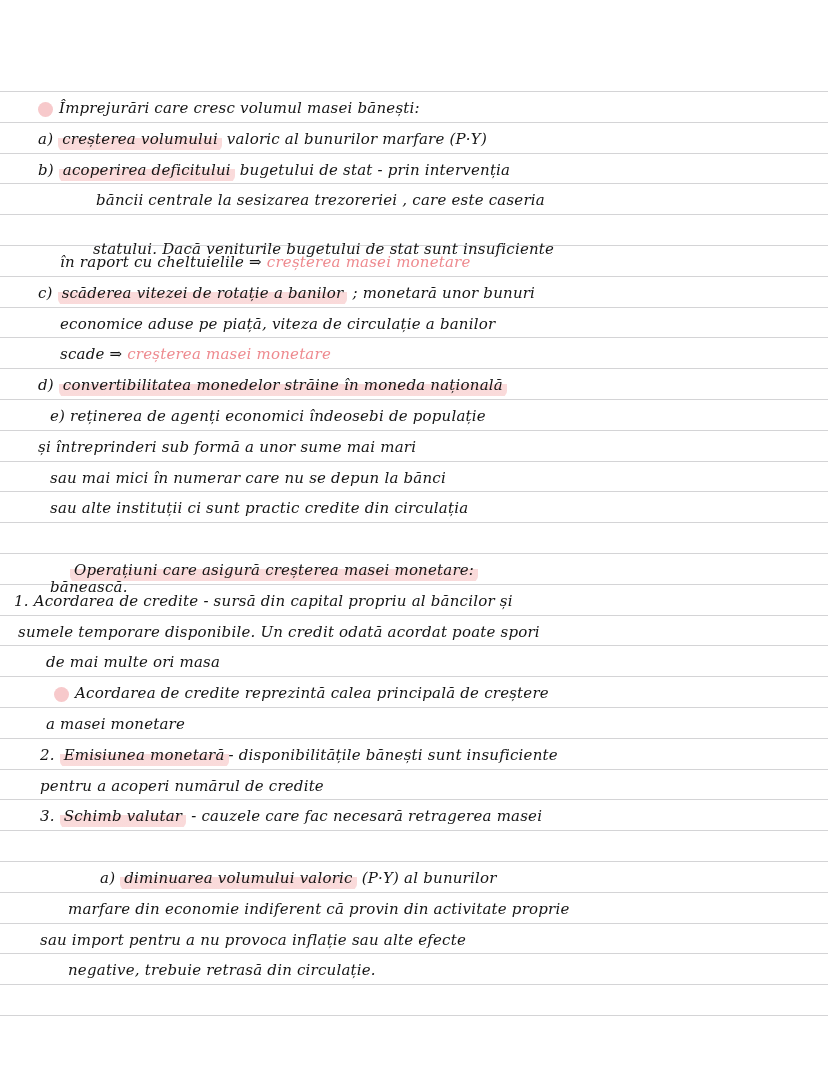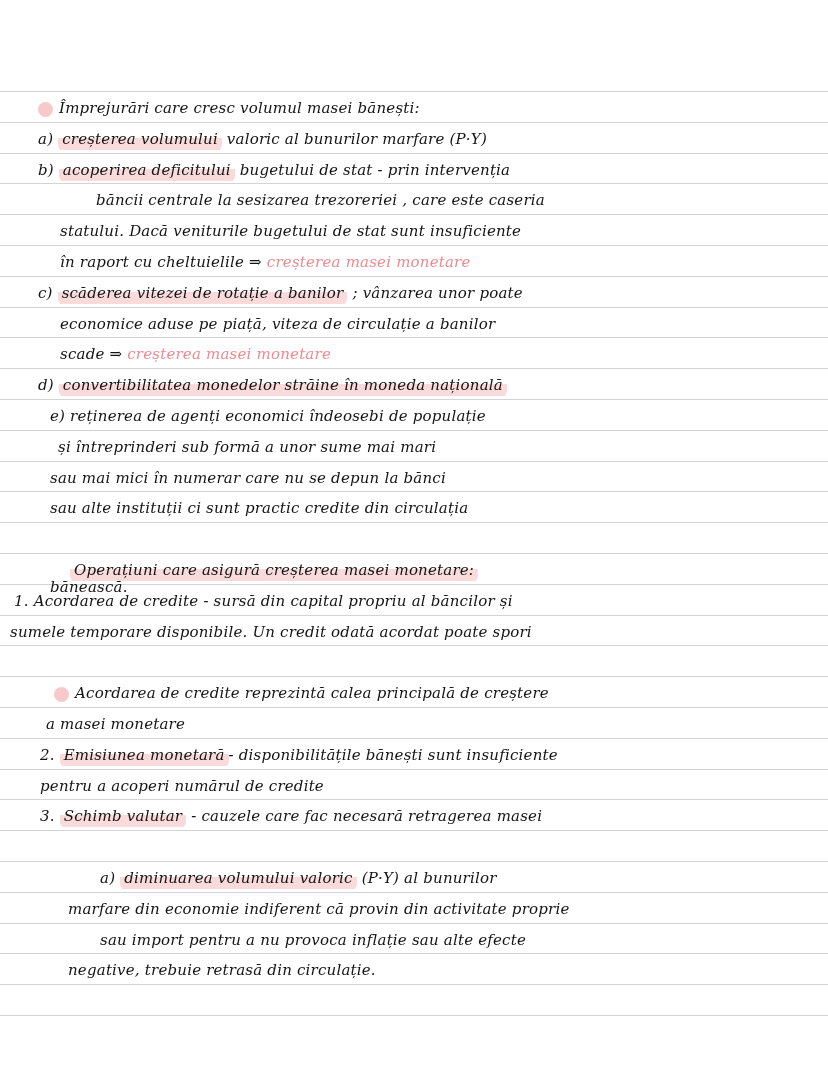--- a/index.html
+++ b/index.html
@@ -62,36 +62,37 @@
     <div class="rule" style="top: 861px; background: rgb(212, 212, 214);"></div>
     <div class="rule" style="top: 892px; background: rgb(212, 212, 214);"></div>
     <div class="rule" style="top: 923px; background: rgb(212, 212, 214);"></div>
     <div class="rule" style="top: 953px; background: rgb(212, 212, 214);"></div>
     <div class="rule" style="top: 984px; background: rgb(212, 212, 214);"></div>
     <div class="rule" style="top: 1015px; background: rgb(212, 212, 214);"></div>
     <div class="line" style="top: 96px; padding-left: 38px; box-sizing: border-box;"><span class="dot" style="background: rgb(247, 201, 203);"></span><span style="white-space: pre;">Împrejurări care cresc volumul masei bănești:</span></div>
     <div class="line" style="top: 127px; padding-left: 38px; box-sizing: border-box;"><span style="white-space: pre;">a) </span><span class="hl" style="white-space: pre; text-align: right;">creșterea volumului</span><span style="white-space: pre;"> valoric al bunurilor marfare (P·Y)</span></div>
     <div class="line" style="top: 158px; padding-left: 38px; box-sizing: border-box;"><span style="white-space: pre;">b) </span><span class="hl" style="white-space: pre;">acoperirea deficitului</span><span style="white-space: pre;"> bugetului de stat - prin intervenția</span></div>
     <div class="line" style="top: 188px; padding-left: 60px; box-sizing: border-box;"><span style="white-space: pre; margin-left: 36px;">băncii centrale la sesizarea trezoreriei , care este caseria</span></div>
-    <div class="line" style="top: 219px; padding-left: 60px; box-sizing: border-box;"><span style="white-space: pre;">statului. Dacă veniturile bugetului de stat sunt insuficiente</span></div>
+    <div class="line" style="top: 237px; padding-left: 60px; box-sizing: border-box; margin-left: 33px;"><span style="white-space: pre;">statului. Dacă veniturile bugetului de stat sunt insuficiente</span></div>
     <div class="line" style="top: 250px; padding-left: 60px; box-sizing: border-box;"><span style="white-space: pre;">în raport cu cheltuielile ⇒ </span><span class="pink" style="white-space: pre; color: rgb(238, 138, 143);">creșterea masei monetare</span></div>
-    <div class="line" style="top: 281px; padding-left: 38px; box-sizing: border-box;"><span style="white-space: pre;">c) </span><span class="hl" style="white-space: pre;">scăderea vitezei de rotație a banilor</span><span style="white-space: pre;"> ; vânzarea unor poate</span></div>
+    <div class="line" style="top: 281px; padding-left: 38px; box-sizing: border-box;"><span style="white-space: pre;">c) </span><span class="hl" style="white-space: pre;">scăderea vitezei de rotație a banilor</span><span style="white-space: pre;"> ; monetară unor bunuri</span></div>
     <div class="line" style="top: 312px; padding-left: 60px; box-sizing: border-box;"><span style="white-space: pre;">economice aduse pe piață, viteza de circulație a banilor</span></div>
     <div class="line" style="top: 342px; padding-left: 60px; box-sizing: border-box;"><span style="white-space: pre;">scade ⇒ </span><span class="pink" style="white-space: pre; color: rgb(238, 138, 143);">creșterea masei monetare</span></div>
     <div class="line" style="top: 373px; padding-left: 38px; box-sizing: border-box;"><span style="white-space: pre;">d) </span><span class="hl" style="white-space: pre;">convertibilitatea monedelor străine în moneda națională</span></div>
     <div class="line" style="top: 404px; padding-left: 50px; box-sizing: border-box;"><span style="white-space: pre;">e) reținerea de agenți economici îndeosebi de populație</span></div>
-    <div class="line" style="top: 435px; padding-left: 58px; box-sizing: border-box; font-style: italic;"><span style="white-space: pre;">și întreprinderi sub formă a unor sume mai mari</span></div>
+    <div class="line" style="top: 435px; padding-left: 38px; box-sizing: border-box; font-style: italic;"><span style="white-space: pre;">și întreprinderi sub formă a unor sume mai mari</span></div>
     <div class="line" style="top: 466px; padding-left: 50px; box-sizing: border-box;"><span style="white-space: pre;">sau mai mici în numerar care nu se depun la bănci</span></div>
     <div class="line" style="top: 496px; padding-left: 50px; box-sizing: border-box;"><span style="white-space: pre;">sau alte instituții ci sunt practic credite din circulația</span></div>
     <div class="line" style="top: 527px; padding-left: 50px; box-sizing: border-box;"><span style="white-space: pre; margin-top: 48px;">bănească.</span></div>
     <div class="line" style="top: 558px; padding-left: 70px; box-sizing: border-box;"><span class="hl" style="white-space: pre;">Operațiuni care asigură creșterea masei monetare:</span></div>
     <div class="line" style="top: 589px; padding-left: 14px; box-sizing: border-box;"><span style="white-space: pre;">1. Acordarea de credite - sursă din capital propriu al băncilor și</span></div>
-    <div class="line" style="top: 620px; padding-left: 10px; box-sizing: border-box; text-decoration: underline;"><span style="white-space: pre;">sumele temporare disponibile. Un credit odată acordat poate spori</span></div>
+    <div class="line" style="top: 620px; padding-left: 18px; box-sizing: border-box; text-decoration: underline;"><span style="white-space: pre;">sumele temporare disponibile. Un credit odată acordat poate spori</span></div>
+    <div class="line" style="top: 650px; padding-left: 46px; box-sizing: border-box;"><span style="white-space: pre;">de mai multe ori masa</span></div>
     <div class="line" style="top: 681px; padding-left: 54px; box-sizing: border-box;"><span class="dot" style="background: rgb(247, 201, 203);"></span><span style="white-space: pre;">Acordarea de credite reprezintă calea principală de creștere</span></div>
     <div class="line" style="top: 712px; padding-left: 46px; box-sizing: border-box;"><span style="white-space: pre;">a masei monetare</span></div>
     <div class="line" style="top: 743px; padding-left: 40px; box-sizing: border-box;"><span style="white-space: pre;">2. </span><span class="hl" style="white-space: pre;">Emisiunea monetară</span><span style="white-space: pre;">- disponibilitățile bănești sunt insuficiente</span></div>
     <div class="line" style="top: 774px; padding-left: 40px; box-sizing: border-box;"><span style="white-space: pre;">pentru a acoperi numărul de credite</span></div>
     <div class="line" style="top: 804px; padding-left: 40px; box-sizing: border-box;"><span style="white-space: pre;">3. </span><span class="hl" style="white-space: pre;">Schimb valutar</span><span style="white-space: pre;"> - cauzele care fac necesară retragerea masei</span></div>
     <div class="line" style="top: 866px; padding-left: 100px; box-sizing: border-box;"><span style="white-space: pre;">a) </span><span class="hl" style="white-space: pre;">diminuarea volumului valoric</span><span style="white-space: pre;"> (P·Y) al bunurilor</span></div>
     <div class="line" style="top: 897px; padding-left: 68px; box-sizing: border-box;"><span style="white-space: pre;">marfare din economie indiferent că provin din activitate proprie</span></div>
-    <div class="line" style="top: 928px; padding-left: 100px; box-sizing: border-box;"><span style="white-space: pre;">sau import pentru a nu provoca inflație sau alte efecte</span></div>
+    <div class="line" style="top: 928px; padding-left: 40px; box-sizing: border-box;"><span style="white-space: pre;">sau import pentru a nu provoca inflație sau alte efecte</span></div>
     <div class="line" style="top: 958px; padding-left: 68px; box-sizing: border-box;"><span style="white-space: pre;">negative, trebuie retrasă din circulație.</span></div>
   </div>
 
 </body></html>

